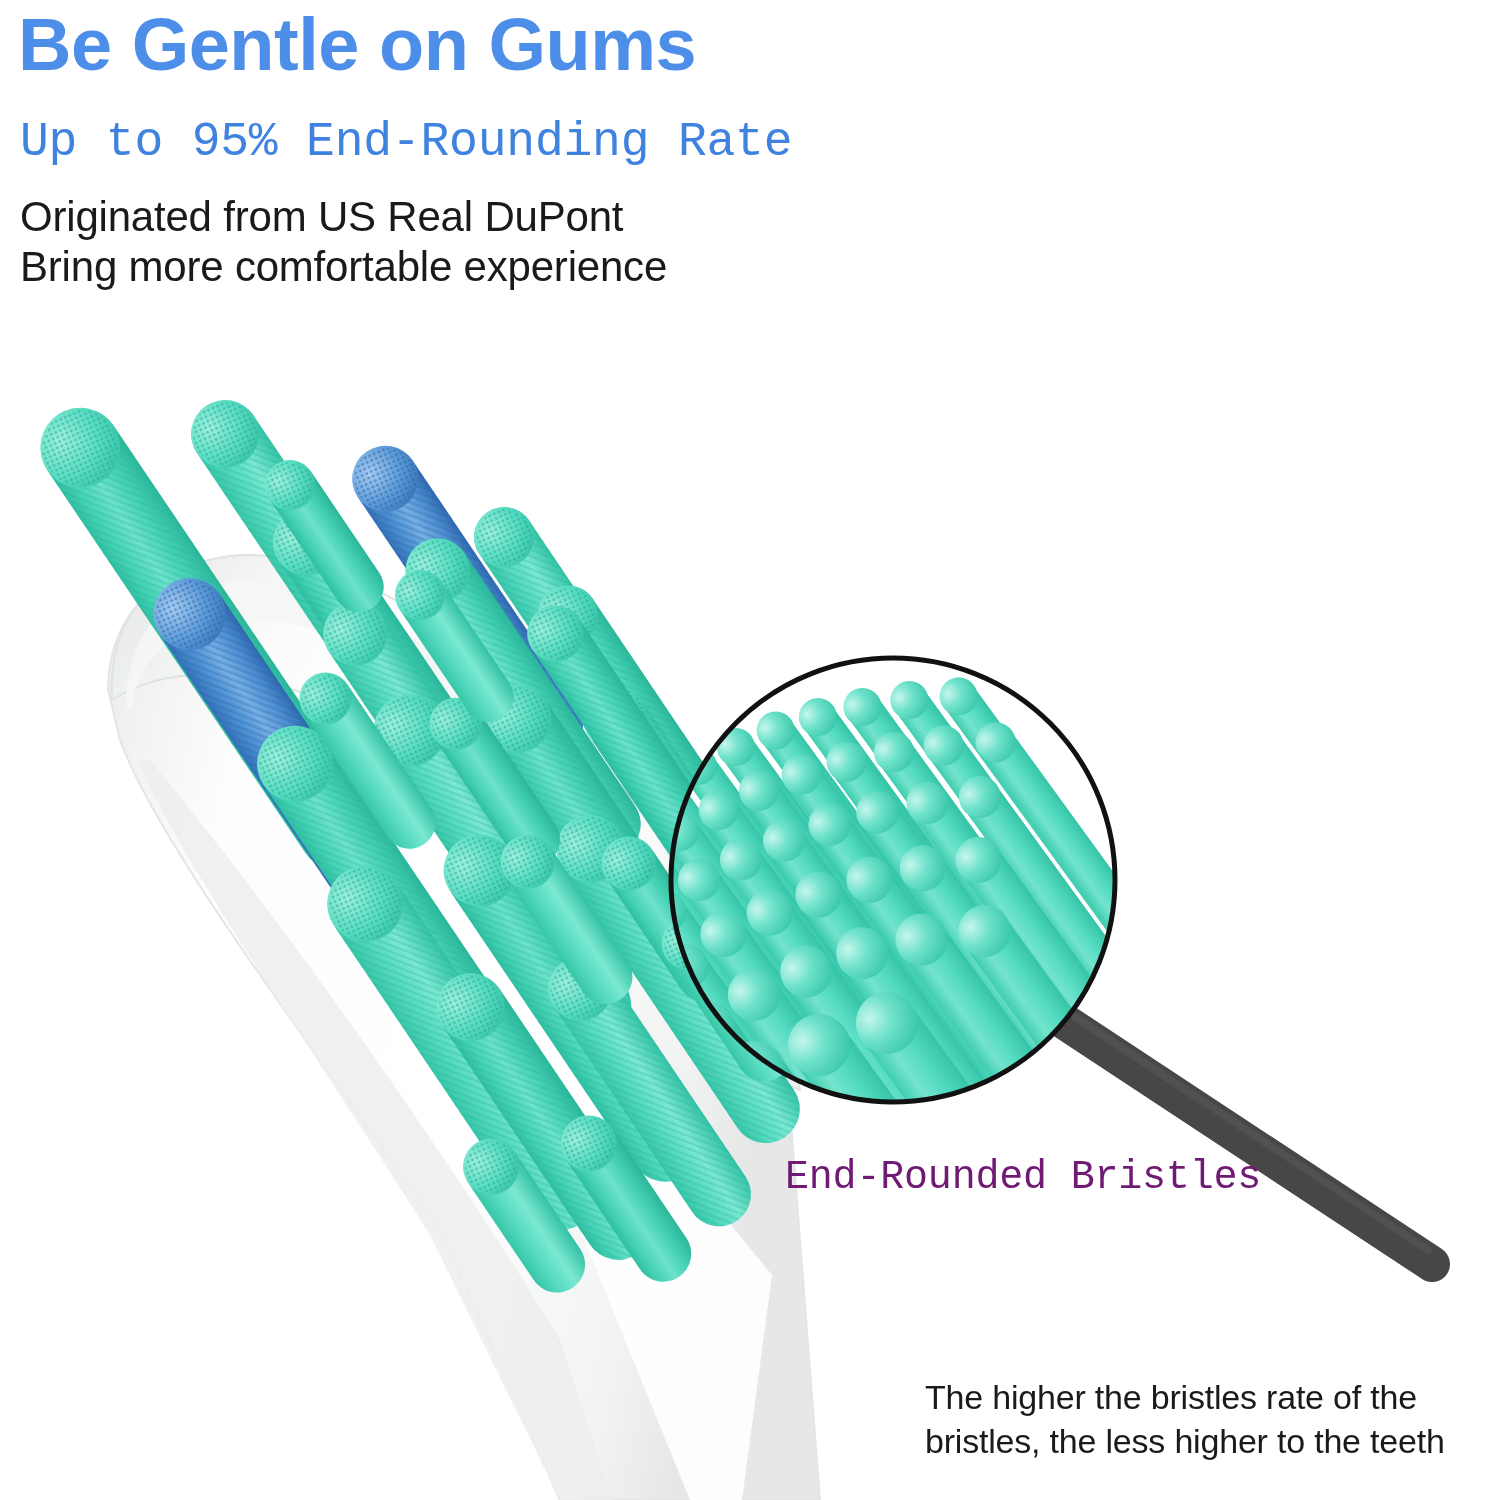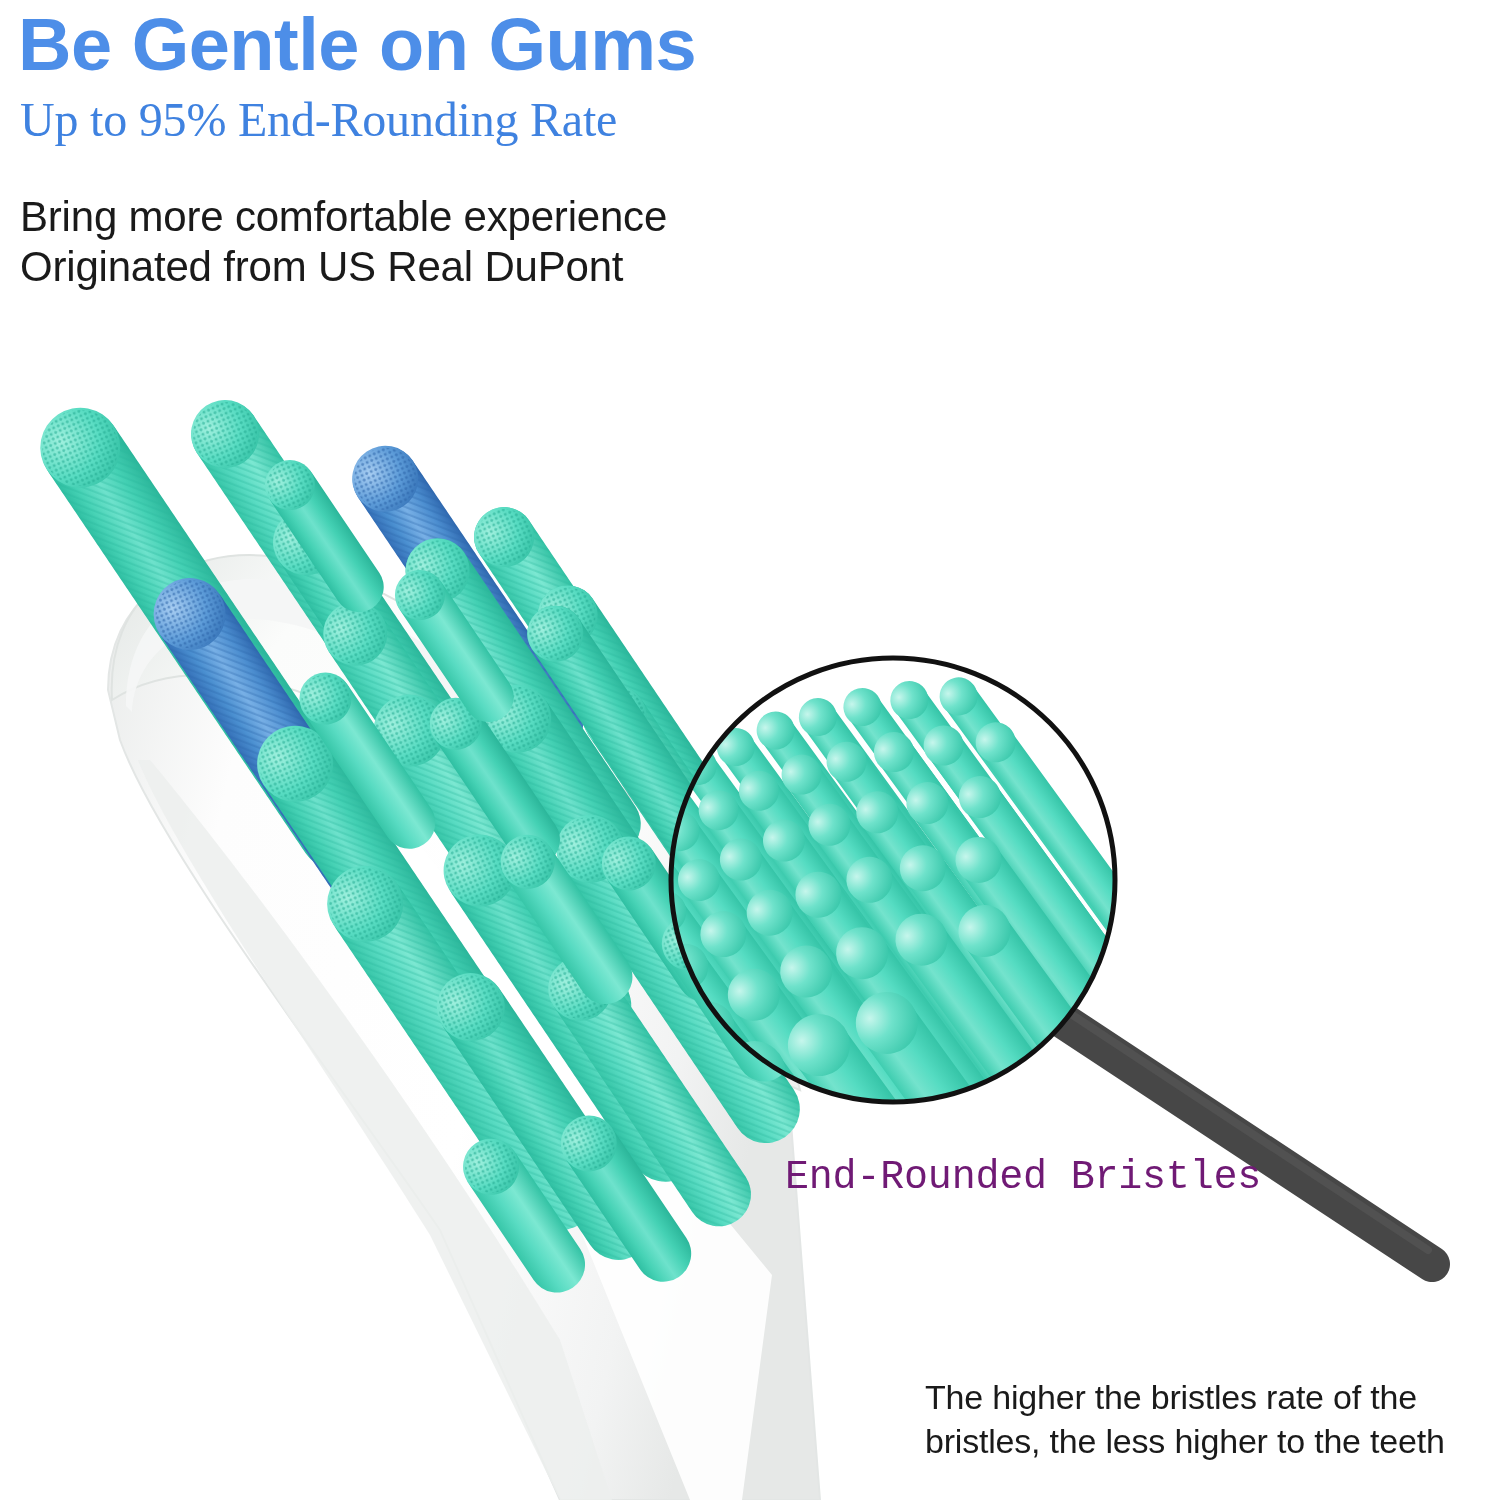--- a/index.html
+++ b/index.html
@@ -26,22 +26,22 @@
     font-size: 74px;
     font-weight: 700;
     letter-spacing: -0.5px;
     color: #4d8ee8;
     white-space: nowrap;
     line-height: 1.05;
   }
   .subheadline {
     position: absolute;
     left: 20px;
-    top: 94px;
-    font-family: Liberation Serif, serif;
+    top: 116px;
+    font-family: Liberation Mono, monospace;
     font-size: 48px;
     font-weight: 400;
     color: #3f82e0;
     white-space: nowrap;
     line-height: 1.1;
     letter-spacing: -0.2px;
   }
   .body-copy {
     position: absolute;
     left: 20px;
@@ -498,22 +498,22 @@
 
       <circle cx="893" cy="880" r="222" fill="none" stroke="#111111" stroke-width="5"></circle>
     </g>
   </svg>
 
   <div class="headline">Be Gentle on Gums</div>
 
   <div class="subheadline">Up to 95% End-Rounding Rate</div>
 
   <div class="body-copy">
+    <span class="line">Originated from US Real DuPont</span>
     <span class="line">Bring more comfortable experience</span>
-    <span class="line">Originated from US Real DuPont</span>
   </div>
 
   <div class="caption-zoom">End-Rounded Bristles</div>
 
   <div class="note-block">
     <span class="line">The higher the bristles rate of the</span>
     <span class="line">bristles, the less higher to the teeth</span>
   </div>
 
 </div>

